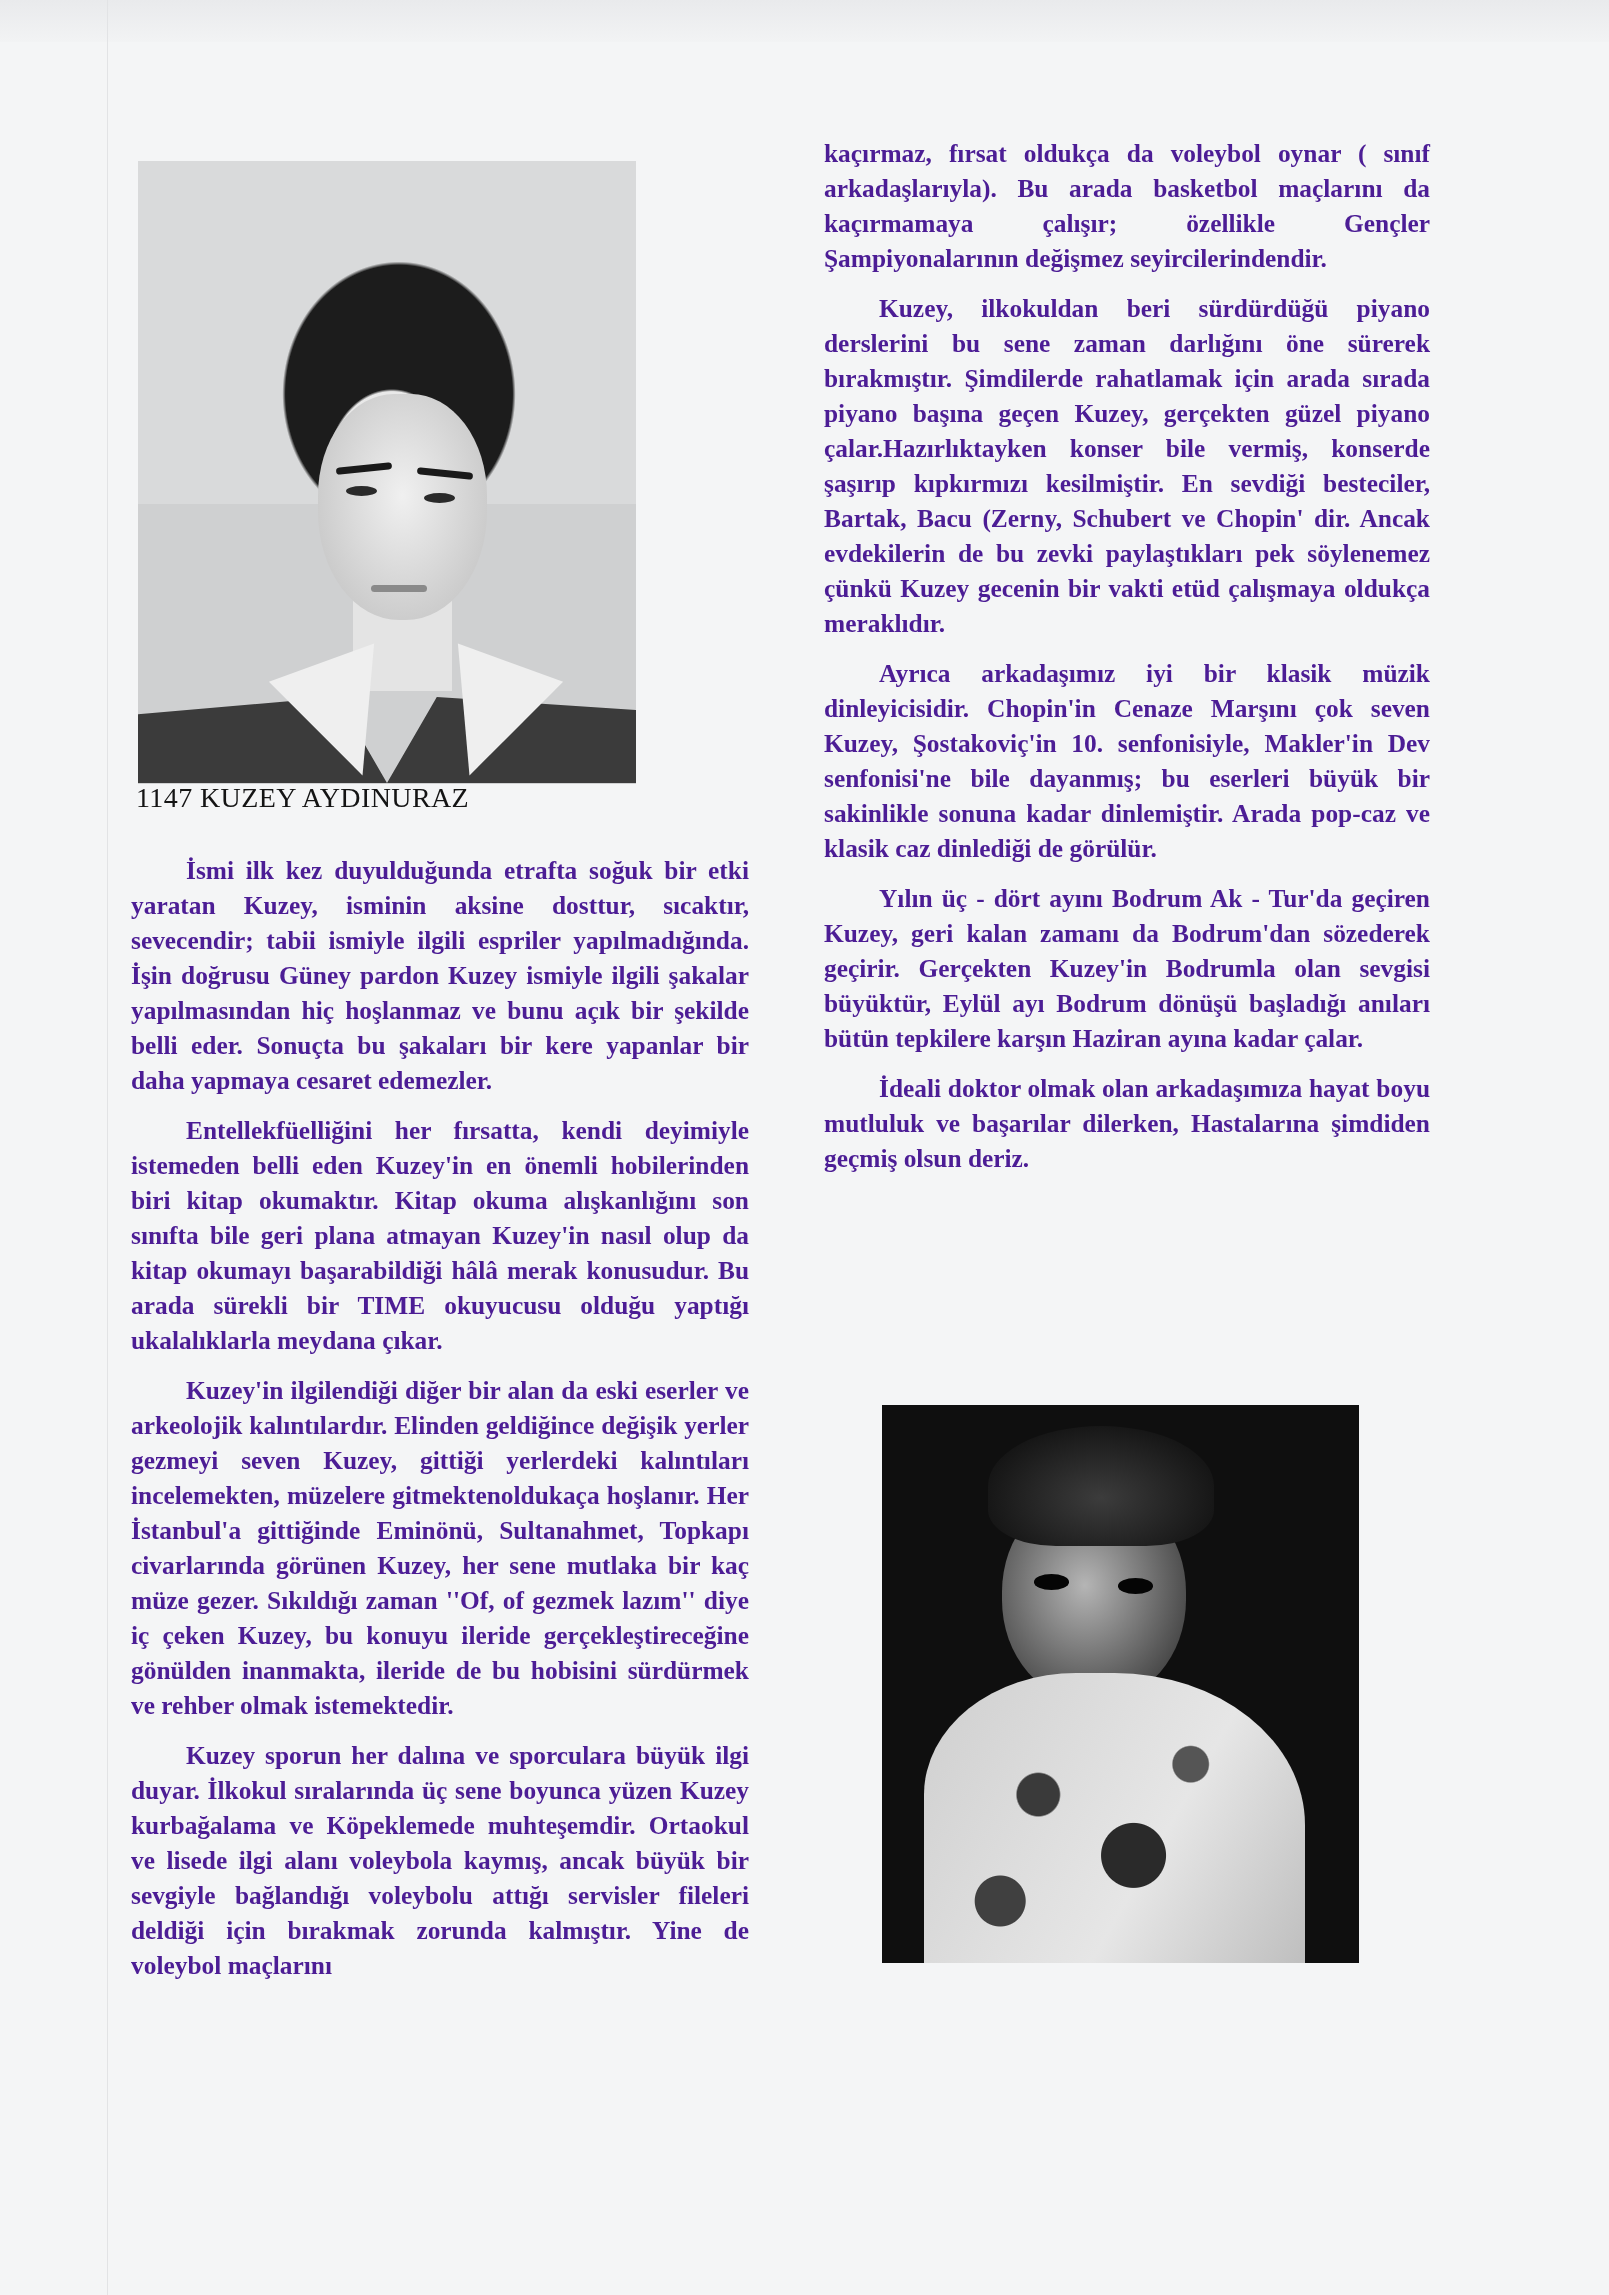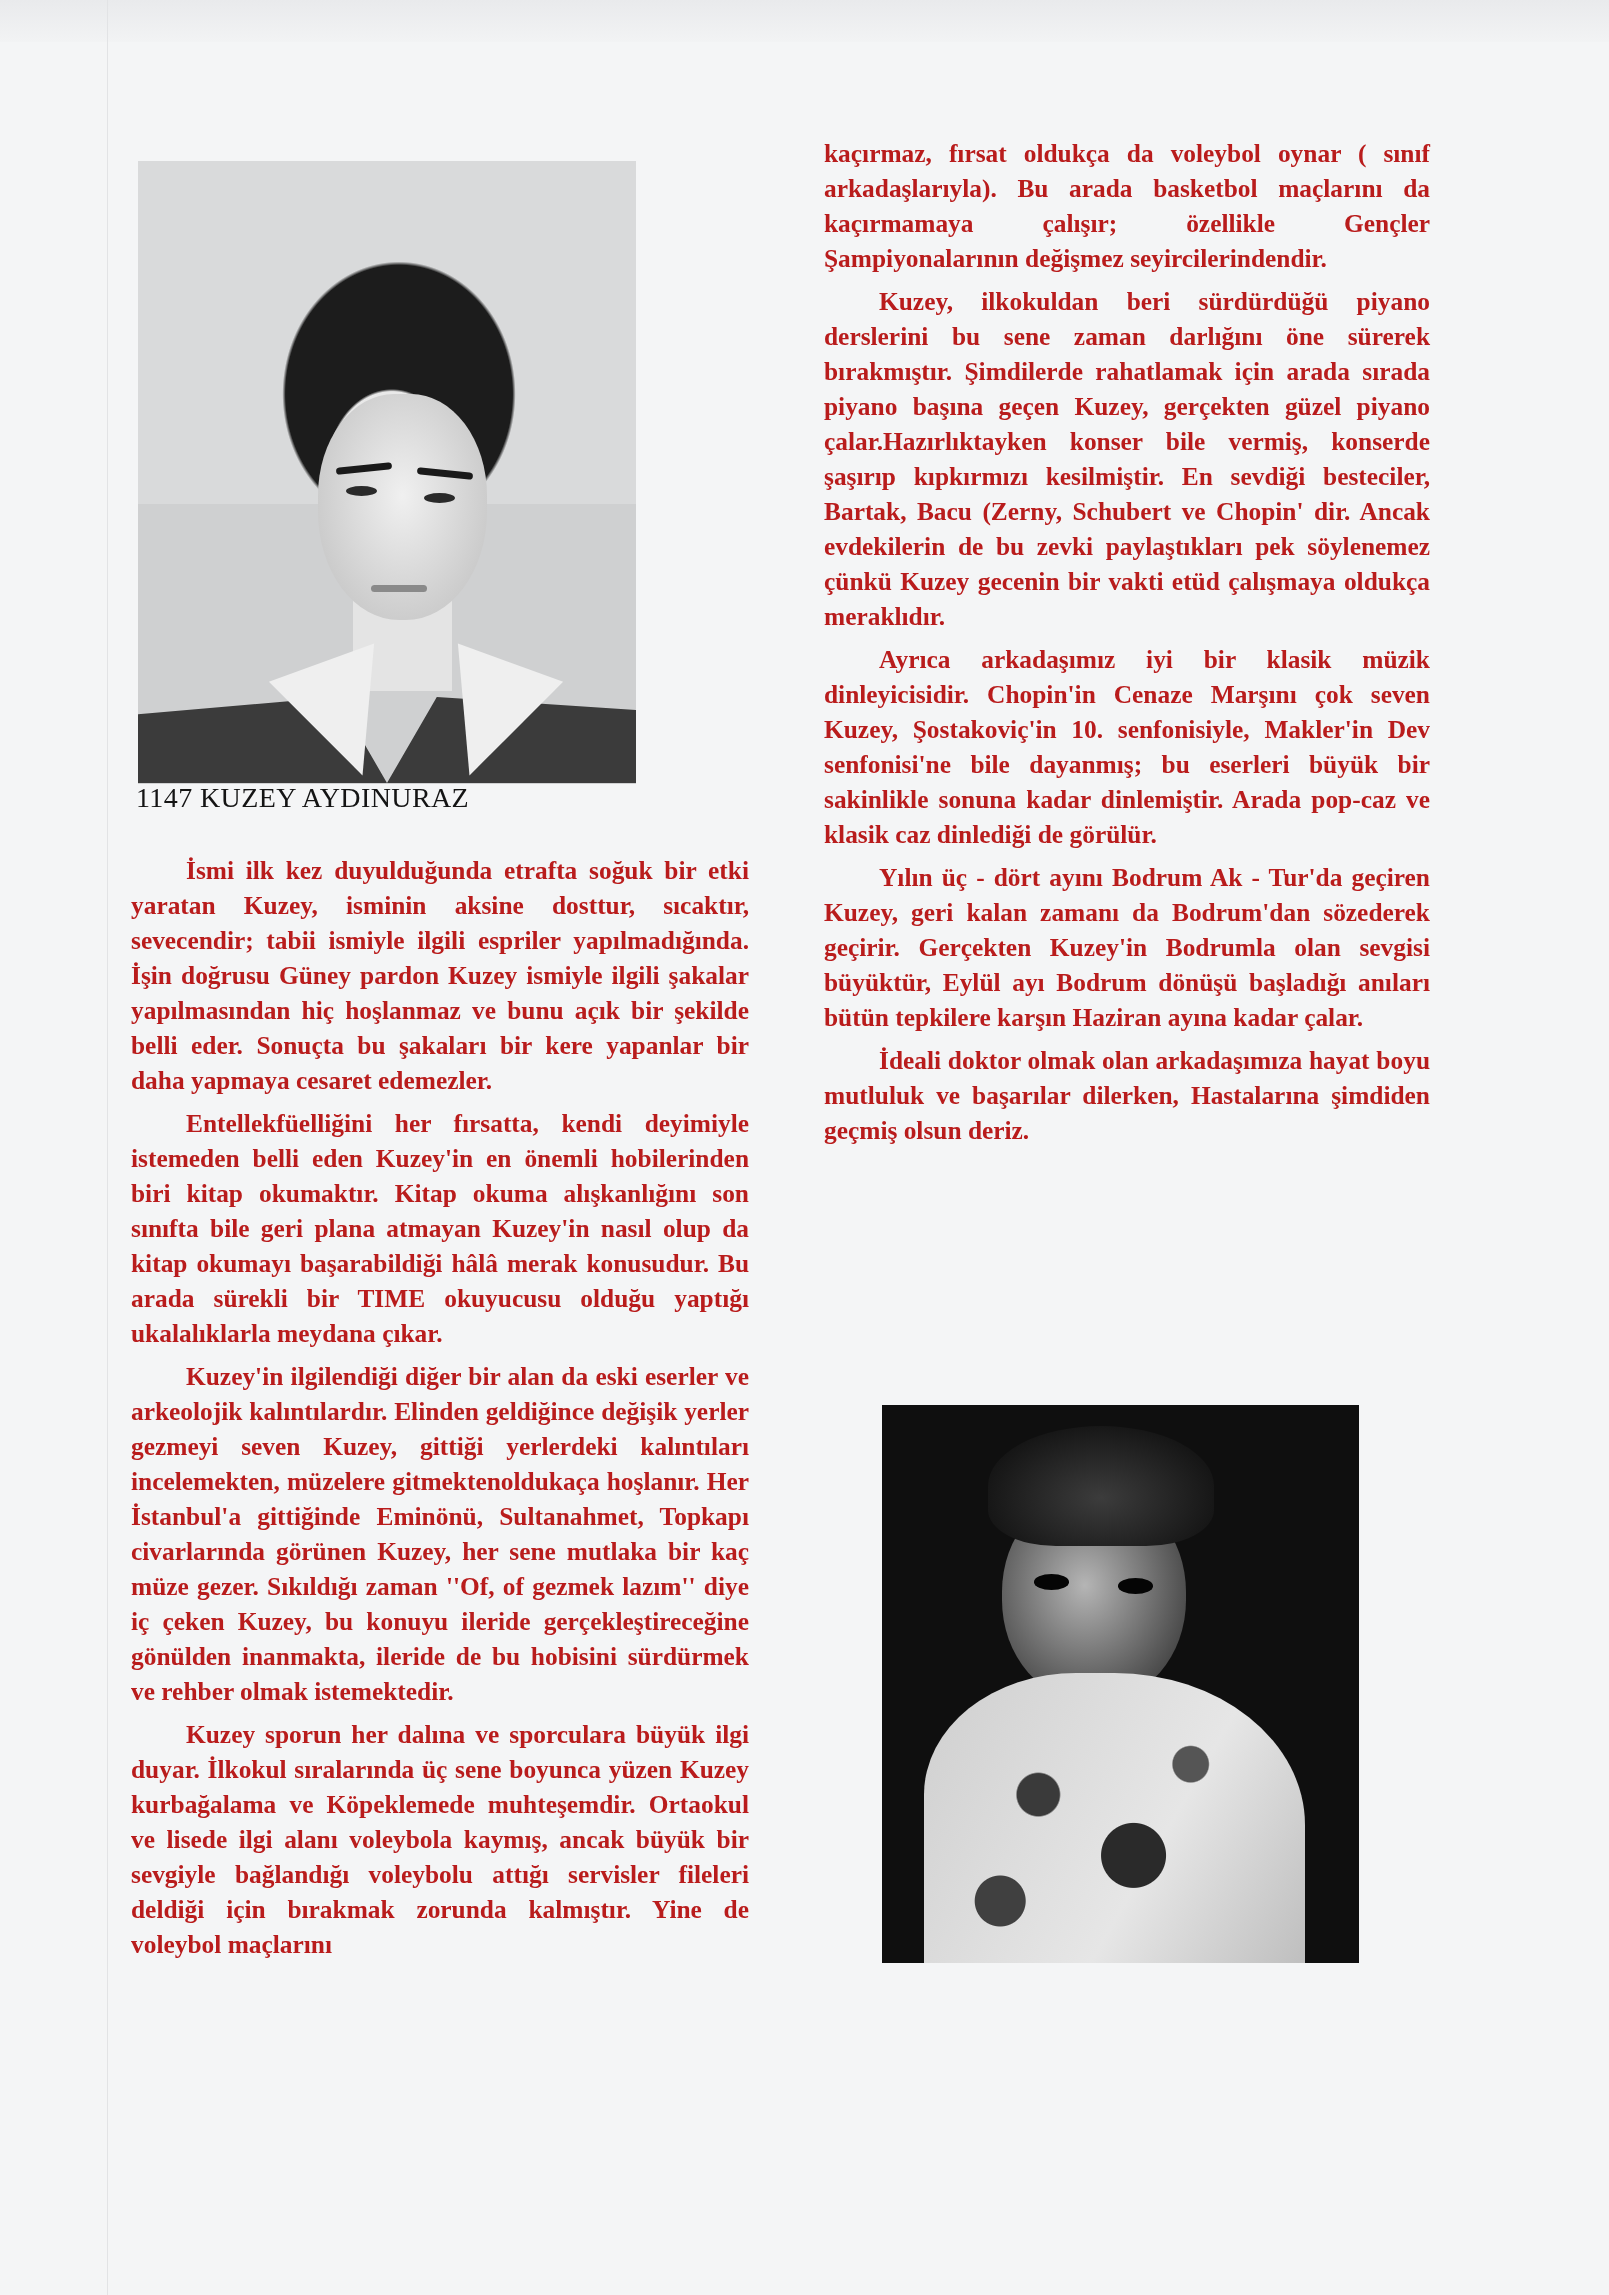--- a/index.html
+++ b/index.html
@@ -89,27 +89,27 @@
 
   .caption {
     position: absolute; left: 136px; top: 782px;
     font-family: "Liberation Serif", "DejaVu Serif", serif;
     font-size: 28px; letter-spacing: 0.4px; white-space: nowrap;
   }
   .col {
     position: absolute;
     font-family: "Liberation Serif", "DejaVu Serif", serif;
     font-size: 25.4px; line-height: 35px;
-    text-align: justify; font-weight: bold; color: #b91c1c;
+    text-align: justify; font-weight: bold; color: #4c1d95;
   }
   .col.left { left: 131px; top: 853px; width: 618px; }
   .col.right { left: 824px; top: 136px; width: 606px; }
   .col p { margin: 0; text-indent: 0; }
   .col p.indent { text-indent: 55px; }
-  .col p + p { margin-top: 8px; }
+  .col p + p { margin-top: 15px; }
 </style>
 </head>
 <body>
 
 <div class="scan-strip"></div>
 <div class="gutter-line"></div>
 
 <div class="photo portrait" title="portrait-photo-of-kuzey-aydinuraz">
   <div class="neck"></div>
   <div class="face"></div>

